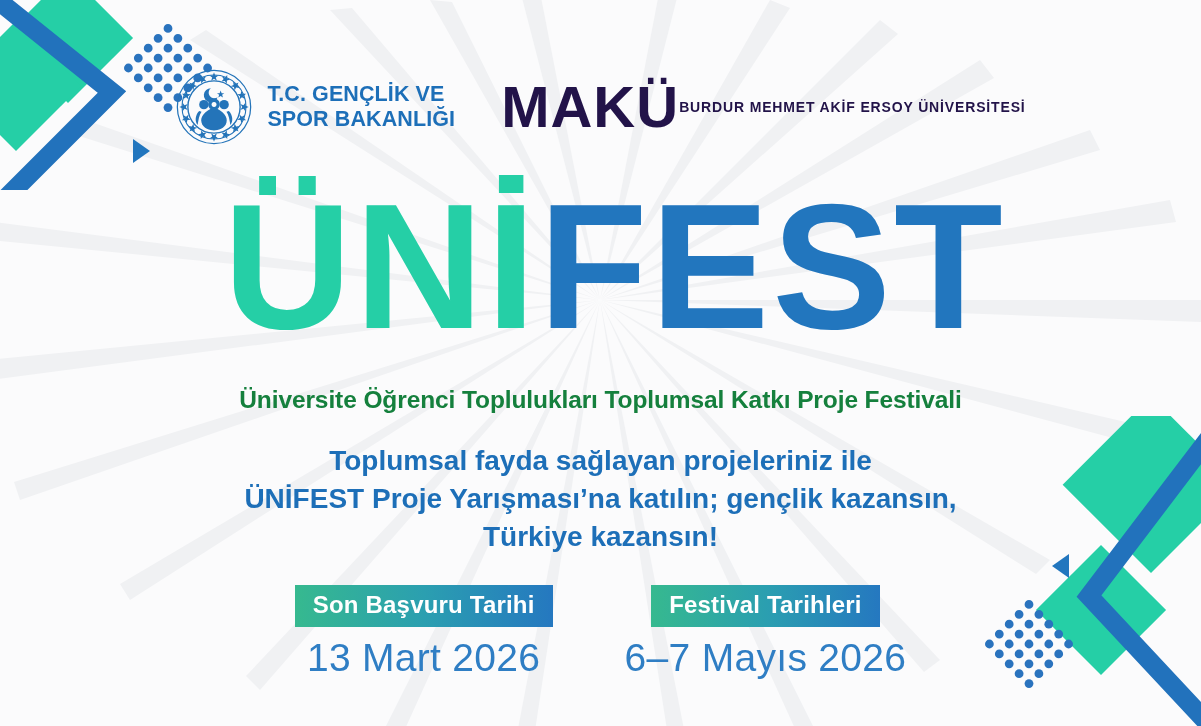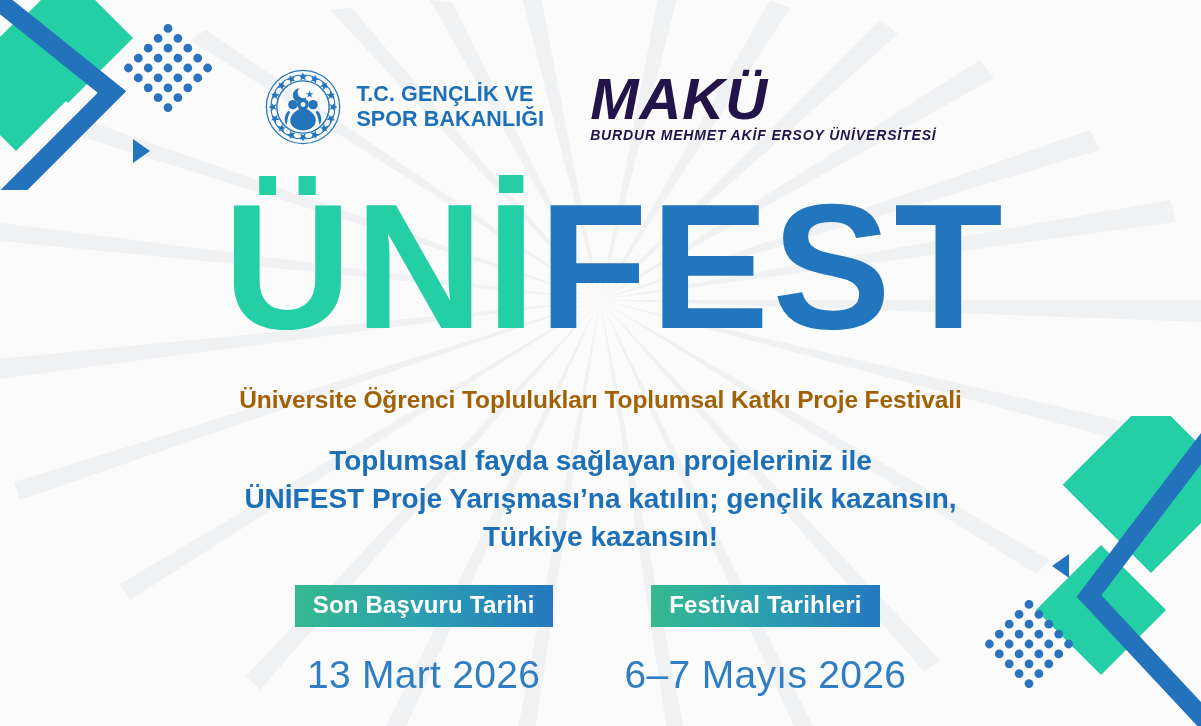--- a/index.html
+++ b/index.html
@@ -71,23 +71,22 @@
   .ministry-text {
     color: #1d6fb8;
     font-size: 21.5px;
     font-weight: bold;
     line-height: 1.18;
     letter-spacing: 0.1px;
     white-space: pre-line;
   }
   .logo-maku {
     display: flex;
-    flex-direction: column;
-    align-items: flex-start;
-    font-style: italic;
+    flex-direction: row;
+    align-items: center;
   }
   .maku-word {
     color: #221349;
     font-size: 58px;
     font-weight: bold;
     letter-spacing: 1px;
     line-height: 0.95;
   }
   .maku-sub {
     color: #221349;
@@ -112,21 +111,21 @@
   }
   .title .uni { color: #25cfa6; }
   .title .fest { color: #2276be; }
 
   .tagline {
     position: absolute;
     top: 386px;
     left: 0;
     right: 0;
     text-align: center;
-    color: #a16207;
+    color: #15803d;
     font-size: 24.5px;
     font-weight: bold;
     letter-spacing: -0.1px;
   }
 
   
   .desc {
     position: absolute;
     top: 442px;
     left: 0;
@@ -157,21 +156,21 @@
   .date-badge {
     background: linear-gradient(90deg, #36b98f 0%, #2b9fb0 50%, #2578c0 100%);
     color: #ffffff;
     font-size: 24px;
     font-weight: bold;
     padding: 6px 18px 8px 18px;
     letter-spacing: 0.2px;
     white-space: nowrap;
   }
   .date-value {
-    margin-top: 26px;
+    margin-top: 9px;
     color: #2f7ec4;
     font-size: 39px;
     font-weight: normal;
     letter-spacing: 0.3px;
     white-space: nowrap;
   }
 </style>
 </head>
 <body>
 

